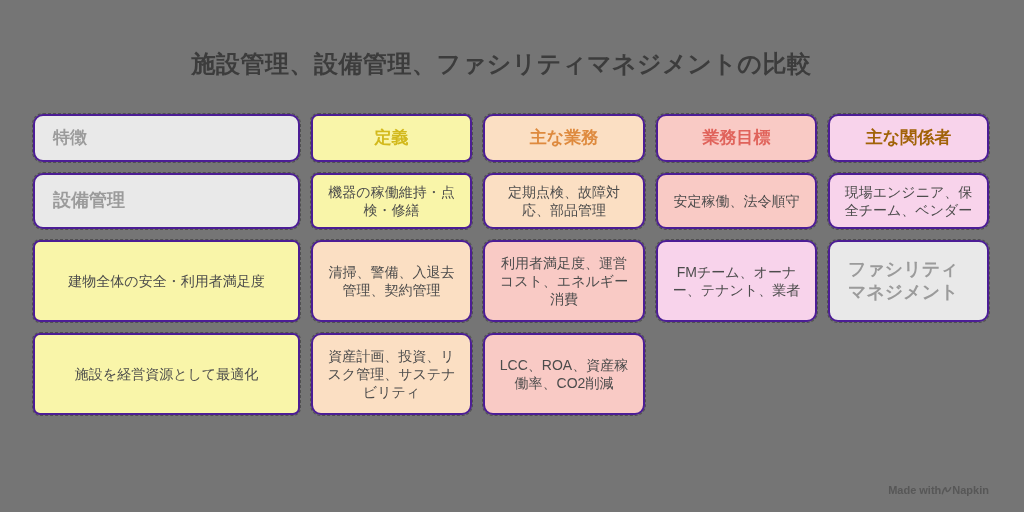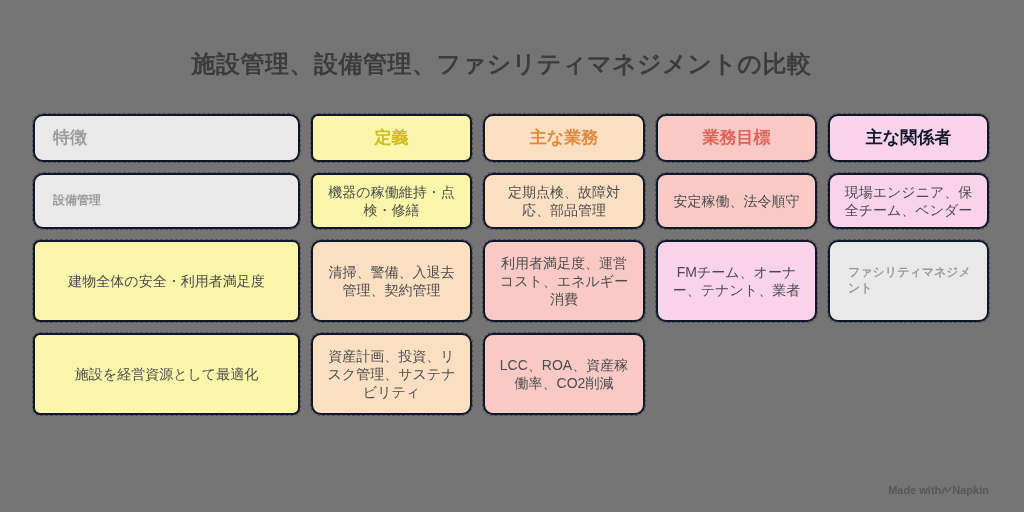--- a/index.html
+++ b/index.html
@@ -31,21 +31,21 @@
     position: absolute;
     left: 33px;
     top: 114px;
     display: grid;
     grid-template-columns: 267px 161px 162px 161px 161px;
     grid-template-rows: 48px 56px 82px 82px;
     gap: 11px;
   }
   .cell {
     box-sizing: border-box;
-    border: 2px solid #0f172a;
+    border: 2px solid #4c1d95;
     border-radius: 10px;
     outline: 1px dashed rgba(50, 50, 50, 0.55);
     display: flex;
     align-items: center;
     justify-content: center;
     text-align: center;
     padding: 4px 12px;
     line-height: 1.3;
   }
   
@@ -54,31 +54,31 @@
   .col-tasks        { background: #fbdfc3; }
   .col-goals        { background: #f9cac5; }
   .col-stakeholders { background: #f8d3eb; }
   
   .col-feature {
     justify-content: flex-start;
     text-align: left;
     padding-left: 18px;
     color: #9b9b9b;
     font-weight: bold;
-    font-size: 12px;
+    font-size: 18px;
   }
   
   .header-cell {
     font-weight: bold;
     font-size: 17px;
   }
   .hdr-definition   { color: #d2b91c; }
   .hdr-tasks        { color: #de8a3e; }
   .hdr-goals        { color: #e0635b; }
-  .hdr-stakeholders { color: #0f172a; }
+  .hdr-stakeholders { color: #a16207; }
   
   .body-cell {
     font-size: 14px;
     color: #4c4c4c;
     font-weight: 500;
   }
   
   .watermark {
     position: absolute;
     right: 14px;

